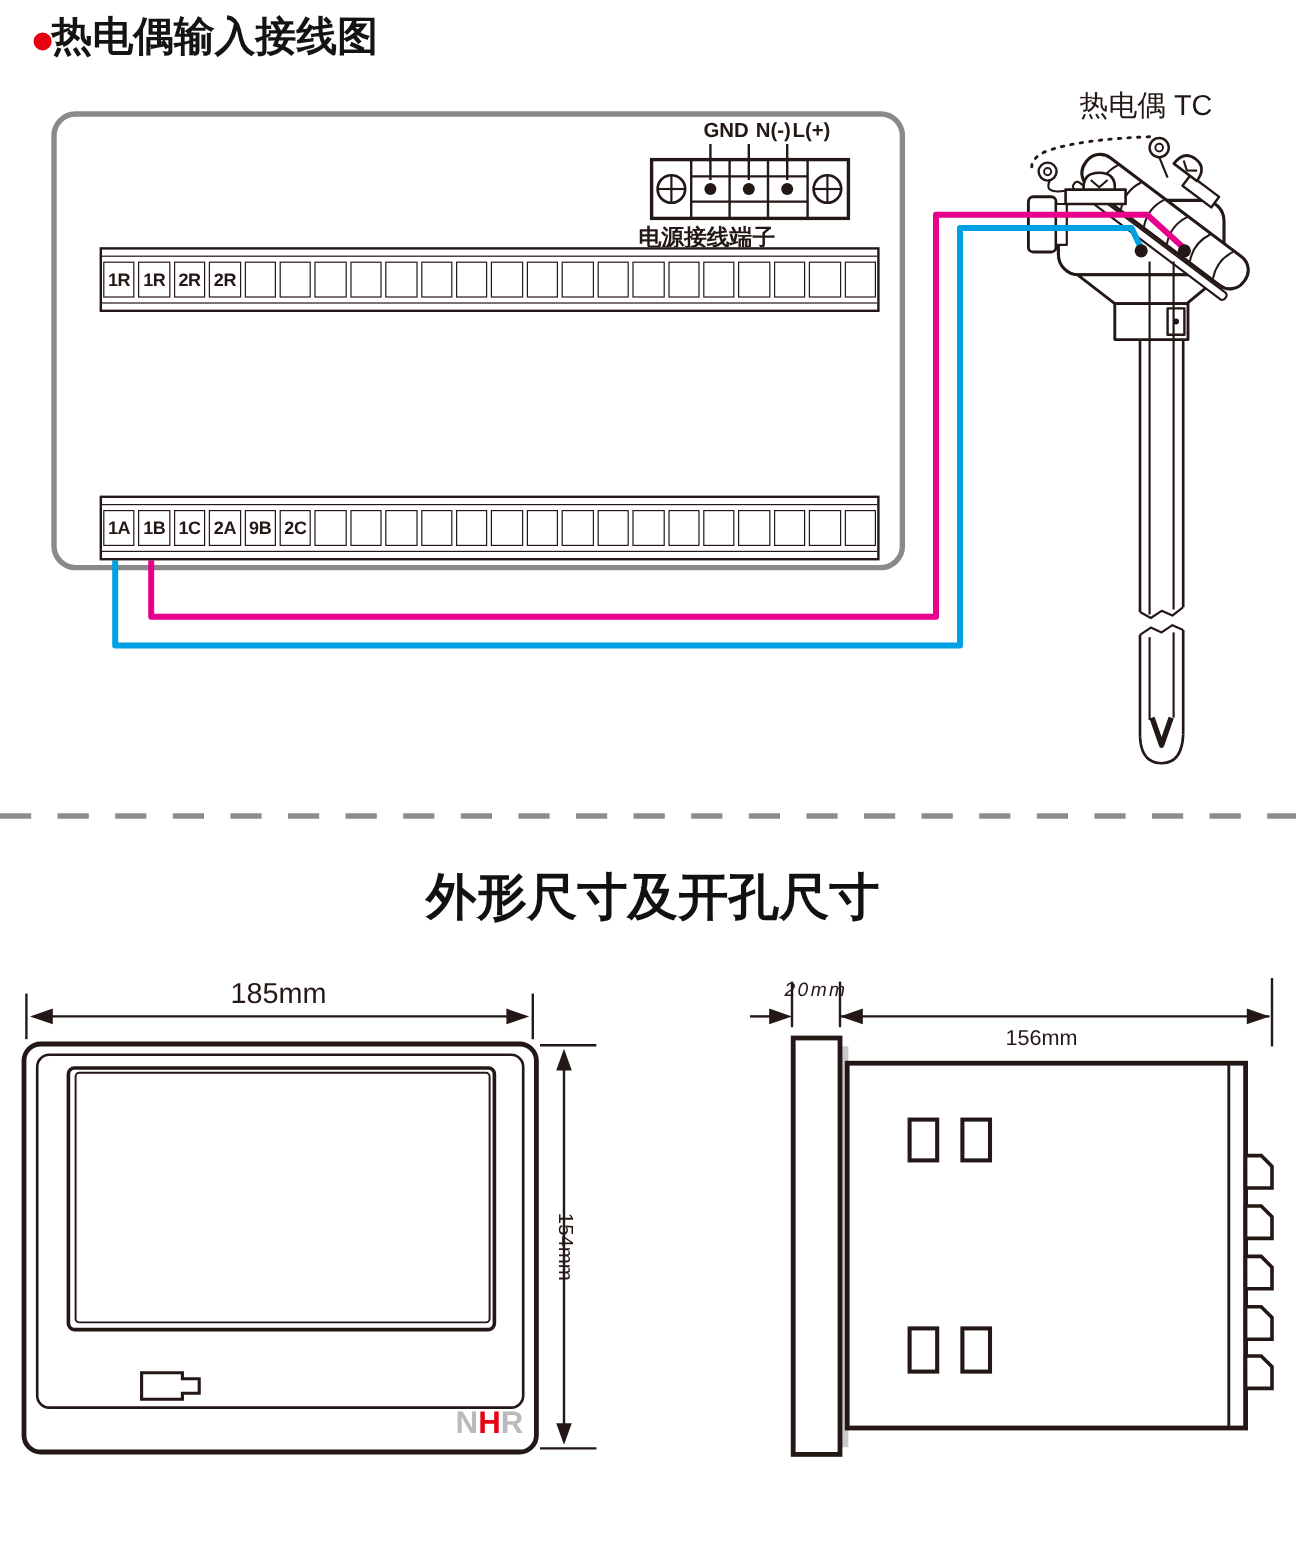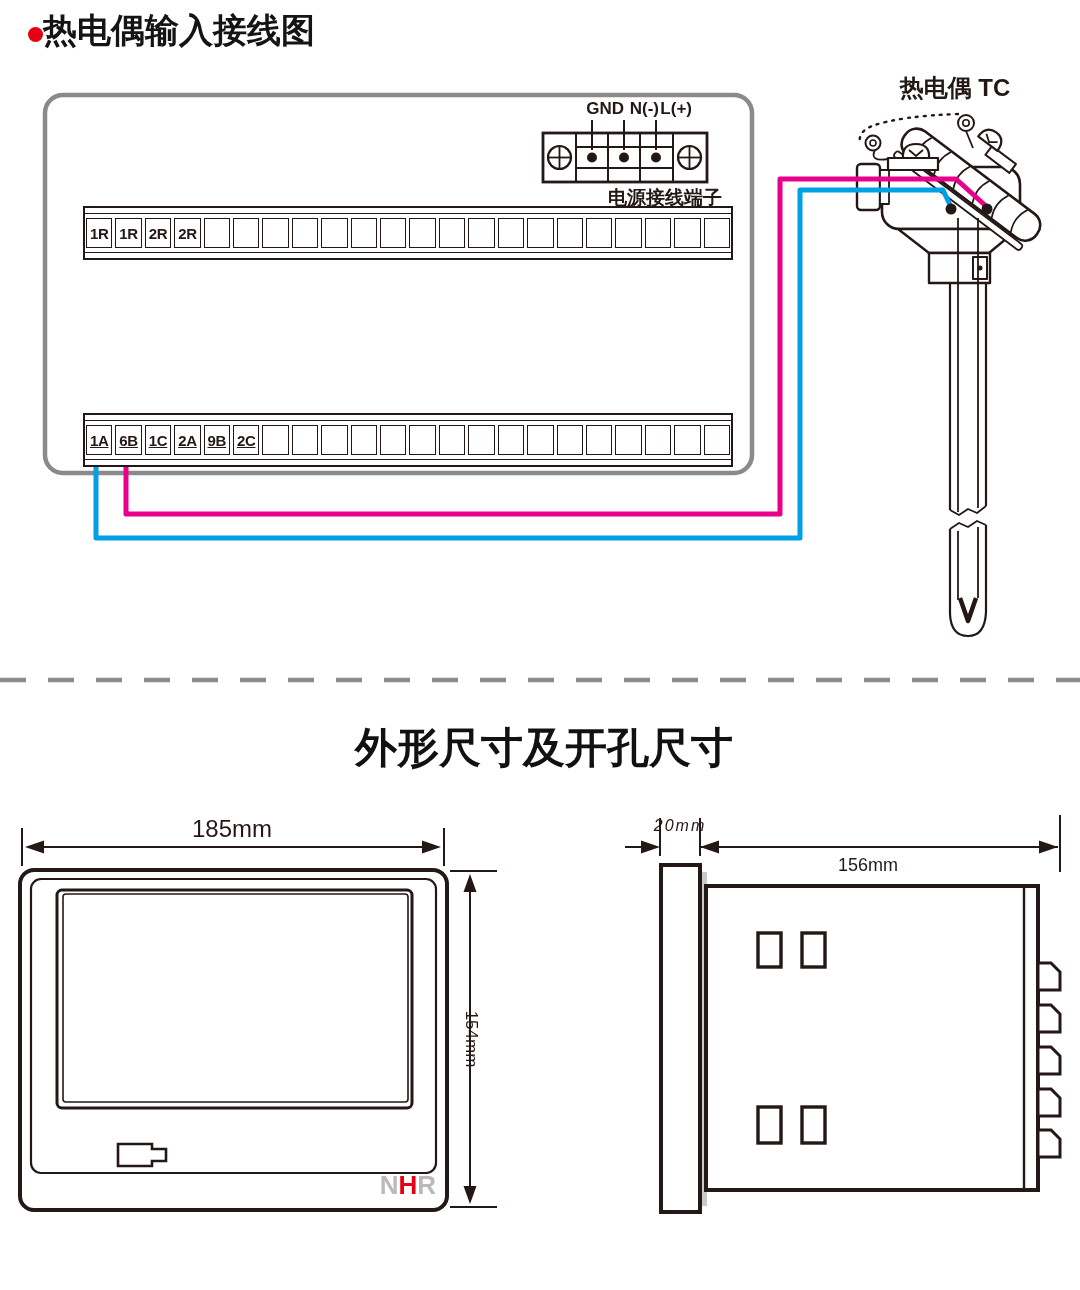--- a/index.html
+++ b/index.html
@@ -8,37 +8,37 @@
   }
   html,body{margin:0;padding:0;background:#fff;}
   .canvas{position:relative;width:1080px;height:1290px;background:#fff;
           font-family:"Liberation Sans",sans-serif;color:var(--ink);overflow:hidden;}
   .abs{position:absolute;}
   .art{position:absolute;left:0;top:0;}
   .main-title{left:28px;top:8px;display:flex;align-items:center;
               font-size:34px;font-weight:600;color:#141414;white-space:nowrap;}
   .bullet{width:15px;height:15px;border-radius:50%;background:var(--red);flex:0 0 auto;margin-top:6px;}
   .pwr-label{top:99px;width:70px;text-align:right;font-size:17px;font-weight:700;white-space:nowrap;}
-  .pwr-caption{left:532px;top:185px;width:190px;text-align:right;font-size:19px;font-weight:600;}
-  .tc-label{left:860px;top:72px;width:190px;text-align:center;font-size:24px;font-weight:700;white-space:nowrap;}
+  .pwr-caption{left:532px;top:185px;width:190px;text-align:left;font-size:19px;font-weight:600;}
+  .tc-label{left:860px;top:72px;width:190px;text-align:center;font-size:24px;font-weight:400;white-space:nowrap;}
   .sec2-title{left:4px;top:720px;width:1080px;text-align:center;font-size:42px;font-weight:700;color:#111;}
   .dim{color:var(--ink);white-space:nowrap;text-align:center;}
   .dim-185{left:152px;top:815px;width:160px;font-size:24px;}
   .dim-154{left:425px;top:1029px;width:92px;font-size:17px;transform:rotate(90deg);transform-origin:center;}
   .dim-20{left:638px;top:817px;width:84px;font-size:16px;letter-spacing:2px;font-style:italic;}
   .dim-156{left:795px;top:815px;width:146px;font-size:18px;margin-top:40px;}
   .logo{left:366px;top:1170px;width:70px;font-size:26px;font-weight:700;letter-spacing:0;
         display:flex;justify-content:flex-end;}
   .logo .n,.logo .r{color:var(--logogray);}
   .logo .h{color:var(--red);}
   
   .strip{position:absolute;left:83px;width:650px;background:#fff;
          border:2px solid var(--ink);box-sizing:border-box;}
   .strip-top{top:206px;}
-  .strip-bottom{top:413px;text-decoration:underline;}
+  .strip-bottom{top:413px;}
   .rail-t{height:5px;border-bottom:1.5px solid var(--ink);}
   .rail-b{height:5px;border-top:1.5px solid var(--ink);}
   .cells{display:flex;gap:3px;height:30px;padding:4px 1px;align-items:stretch;}
   .cell{flex:1;border:1.7px solid var(--ink);box-sizing:border-box;
         display:flex;align-items:center;justify-content:center;
         font-size:15px;font-weight:700;letter-spacing:-0.3px;color:var(--ink);}
 </style>
 </head>
 <body>
 
@@ -237,21 +237,21 @@
         <div class="cell"></div>
         <div class="cell"></div>
       </div>
     <div class="rail-b"></div>
   </div>
 
   <div class="strip strip-bottom">
     <div class="rail-t"></div>
     <div class="cells">
       <div class="cell">1A</div>
-      <div class="cell">6B</div>
+      <div class="cell">1B</div>
       <div class="cell">1C</div>
       <div class="cell">2A</div>
       <div class="cell">9B</div>
       <div class="cell">2C</div>
     <div class="cell"></div>
         <div class="cell"></div>
         <div class="cell"></div>
         <div class="cell"></div>
         <div class="cell"></div>
         <div class="cell"></div>

